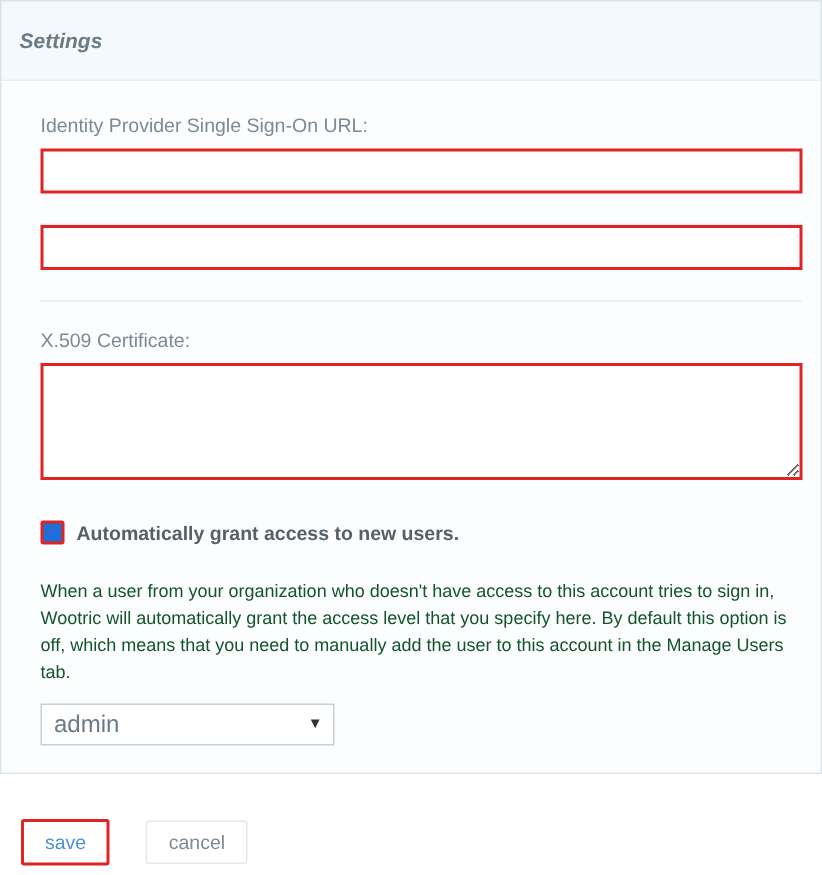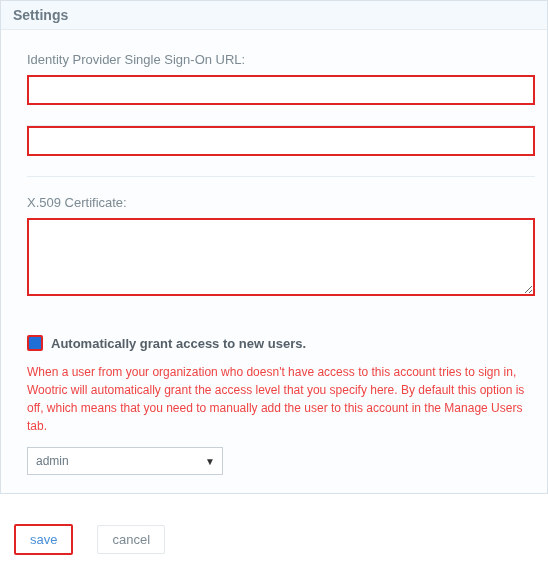--- a/index.html
+++ b/index.html
@@ -9,24 +9,25 @@
     color: #666;
     background: #fff;
     width: 548px;
   }
   .panel {
     border: 1px solid #d8e2e8;
     background: #f3f9fc;
     margin-bottom: 20px;
   }
   .panel-title {
-    padding: 6px 12px;
+    padding: 18px 12px;
     color: #6b7a85;
     font-weight: 600;
     font-size: 14px;
+    font-style: italic;
   }
   .panel-body {
     padding: 4px 12px 18px 26px;
     background: #fbfdfe;
     border-top: 1px solid #e5edf2;
   }
   .field-label {
     display: block;
     color: #7c8a93;
     font-size: 13px;
@@ -55,53 +56,53 @@
   }
   .divider {
     border: none;
     border-top: 1px solid #e5edf2;
     margin-top: 20px;
   }
   .checkbox-row {
     display: flex;
     align-items: center;
     gap: 8px;
-    margin-top: 36px;
+    margin-top: 24px;
   }
   .checkbox-box {
     width: 16px;
     height: 16px;
     background: #1f6fd6;
     border: 2px solid #e02424;
     border-radius: 2px;
     flex-shrink: 0;
   }
   .checkbox-label {
     color: #556069;
     font-weight: 600;
     font-size: 13px;
   }
   .help-text {
-    color: #ef4444;
+    color: #14532d;
     font-size: 12px;
     line-height: 1.5;
-    margin-top: 12px;
+    margin-top: 22px;
   }
   .select-wrap {
     margin-top: 12px;
     position: relative;
     width: 196px;
   }
   .select {
     width: 100%;
     height: 28px;
     border: 1px solid #c7d0d6;
     background: #fff;
     padding: 2px 24px 2px 8px;
-    font-size: 12px;
+    font-size: 16px;
     color: #6b7a85;
     appearance: none;
     -webkit-appearance: none;
     -moz-appearance: none;
     outline: none;
   }
   .select-caret {
     position: absolute;
     right: 8px;
     top: 50%;

